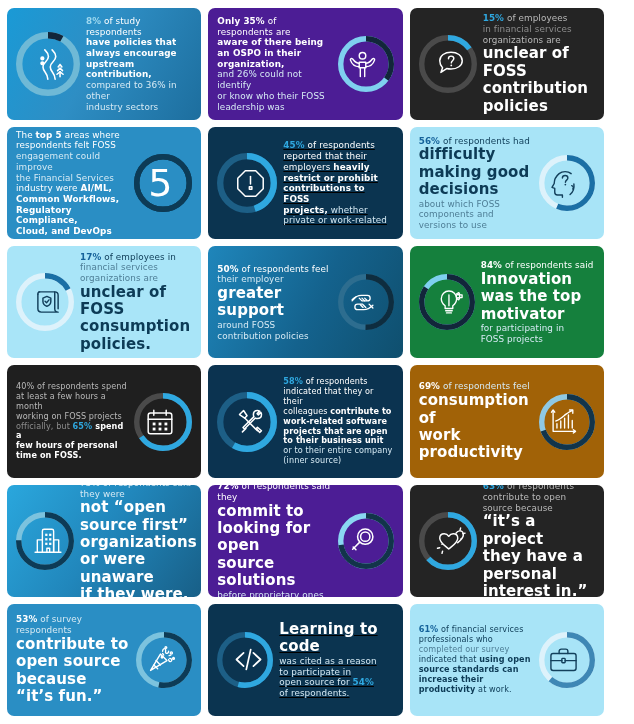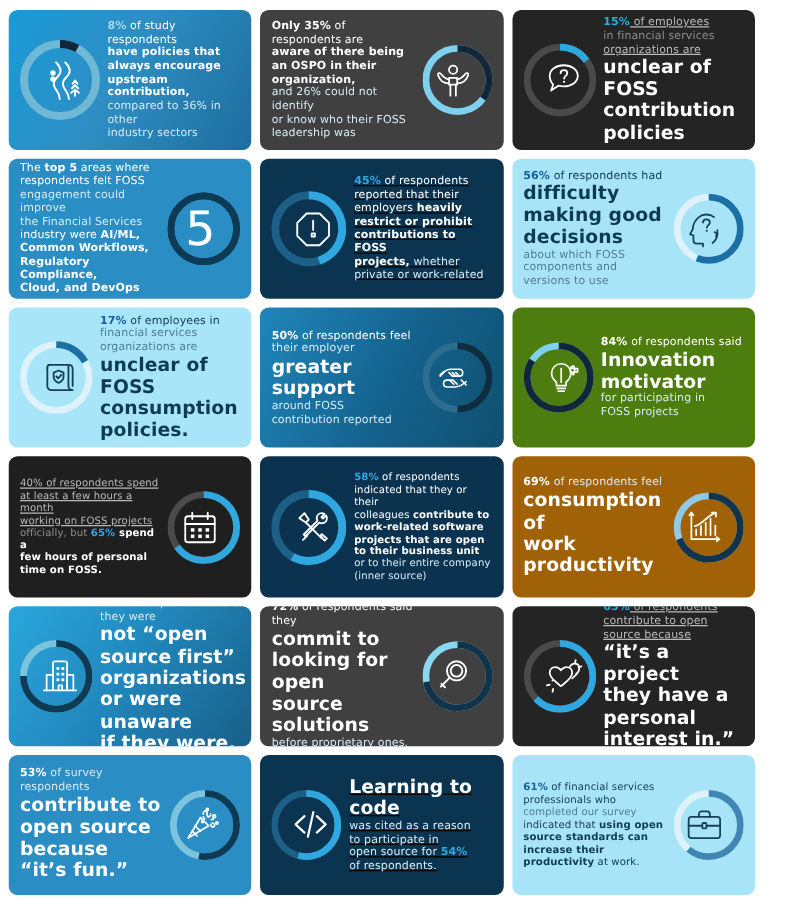--- a/index.html
+++ b/index.html
@@ -24,22 +24,22 @@
     align-items: center;
     overflow: hidden;
     padding: 8px 9px;
   }
   .card.rev { flex-direction: row-reverse; }
 
   
   .bg-gradblue  { background: linear-gradient(118deg,#1a9ad6 0%,#2e8ec4 45%,#1d6e9e 100%); }
   .bg-gradsteel { background: linear-gradient(125deg,#2aa7dd 0%,#2187bc 48%,#185f87 100%); }
   .bg-gradhand  { background: linear-gradient(115deg,#1f86bb 0%,#14628d 55%,#0f4f6e 100%); }
-  .bg-cyan      { background: #404040; }
-  .bg-cyan2     { background: #4d7c0f; align-items: center; }
+  .bg-cyan      { background: #4c1d95; }
+  .bg-cyan2     { background: #15803d; align-items: center; }
   .bg-litecyan  { background: #a8e4f7; }
   .bg-litecyan2 { background: #a9e5f8; }
   .bg-navy      { background: #0b3450; text-decoration: underline; }
   .bg-navy2     { background: #0b3350; }
   .bg-dark      { background: #242424; }
   .bg-dark2     { background: #1f1f1f; }
   .bg-midblue   { background: #2a8ec4; }
   .bg-midblue2  { background: #a16207; }
 
   .txt { line-height: 1.22; letter-spacing: .1px; }
@@ -50,21 +50,21 @@
   .s-sm .txt { font-size: 8.8px; }
 
   b, .b { font-weight: bold; }
   .big { font-weight: bold; font-size: 15px; line-height: 1.16; display:block; }
 
   
   .t-white  { color: #ffffff; }
   .t-whitedim { color: #d6eaf4; }
   .t-navy   { color: #0d3b56; }
   .t-navydim{ color: #4e7e96; }
-  .t-grey   { color: #b9b9b9; text-decoration: underline; }
+  .t-grey   { color: #b9b9b9; }
   .t-greydim{ color: #8d8d8d; }
   .acc-blue { color: #2fa8e0; }
   .acc-navy { color: #15629a; text-align: right; }
   .acc-pale { color: #9fd9f0; }
 
   .ring {
     flex: 0 0 auto;
     position: relative;
     display: flex; align-items: center; justify-content: center;
   }
@@ -316,21 +316,21 @@
         </div>
       </div>
       <div class="body">
         <div class="txt">
           <span class="ln"><span class="t-white b">50%</span><span class="t-white"> of respondents feel</span></span>
           <span class="ln"><span class="t-whitedim">their employer</span></span>
           <span class="ln">
             <span class="t-white big">greater support</span>
           </span>
           <span class="ln"><span class="t-whitedim">around FOSS</span></span>
-          <span class="ln"><span class="t-whitedim">contribution reported</span></span>
+          <span class="ln"><span class="t-whitedim">contribution policies</span></span>
         </div>
       </div>
     </div>
     <div class="card bg-cyan2 s-sm">
       <div class="ring pad-r" style="width: 62px; height: 62px;">
         <svg width="62" height="62" viewBox="0 0 62 62">
     <circle cx="31" cy="31" r="28" fill="none" stroke="#7fd0ef" stroke-width="6"></circle>
     <circle cx="31" cy="31" r="28" fill="none" stroke="#12263a" stroke-width="6" stroke-dasharray="147.78051842486386 28.148670176164558" stroke-linecap="butt" transform="rotate(-90 31 31)"></circle>
   </svg>
         <div style="position: absolute; inset: 0px; display: flex; align-items: center; justify-content: center;">
@@ -343,20 +343,23 @@
       <circle cx="47.5" cy="20.5" r="3.2"></circle>
     </g>
           </svg>
         </div>
       </div>
       <div class="body">
         <div class="txt">
           <span class="ln"><span class="t-white b">84%</span><span class="t-white"> of respondents said</span></span>
           <span class="ln">
             <span class="t-white big">Innovation</span>
+          </span>
+          <span class="ln">
+            <span class="t-white big">was the top</span>
           </span>
           <span class="ln">
             <span class="t-white big">motivator</span>
           </span>
           <span class="ln"><span class="t-whitedim">for participating in</span></span>
           <span class="ln"><span class="t-whitedim">FOSS projects</span></span>
         </div>
       </div>
     </div>
     <div class="card bg-dark2 s-xs rev">

